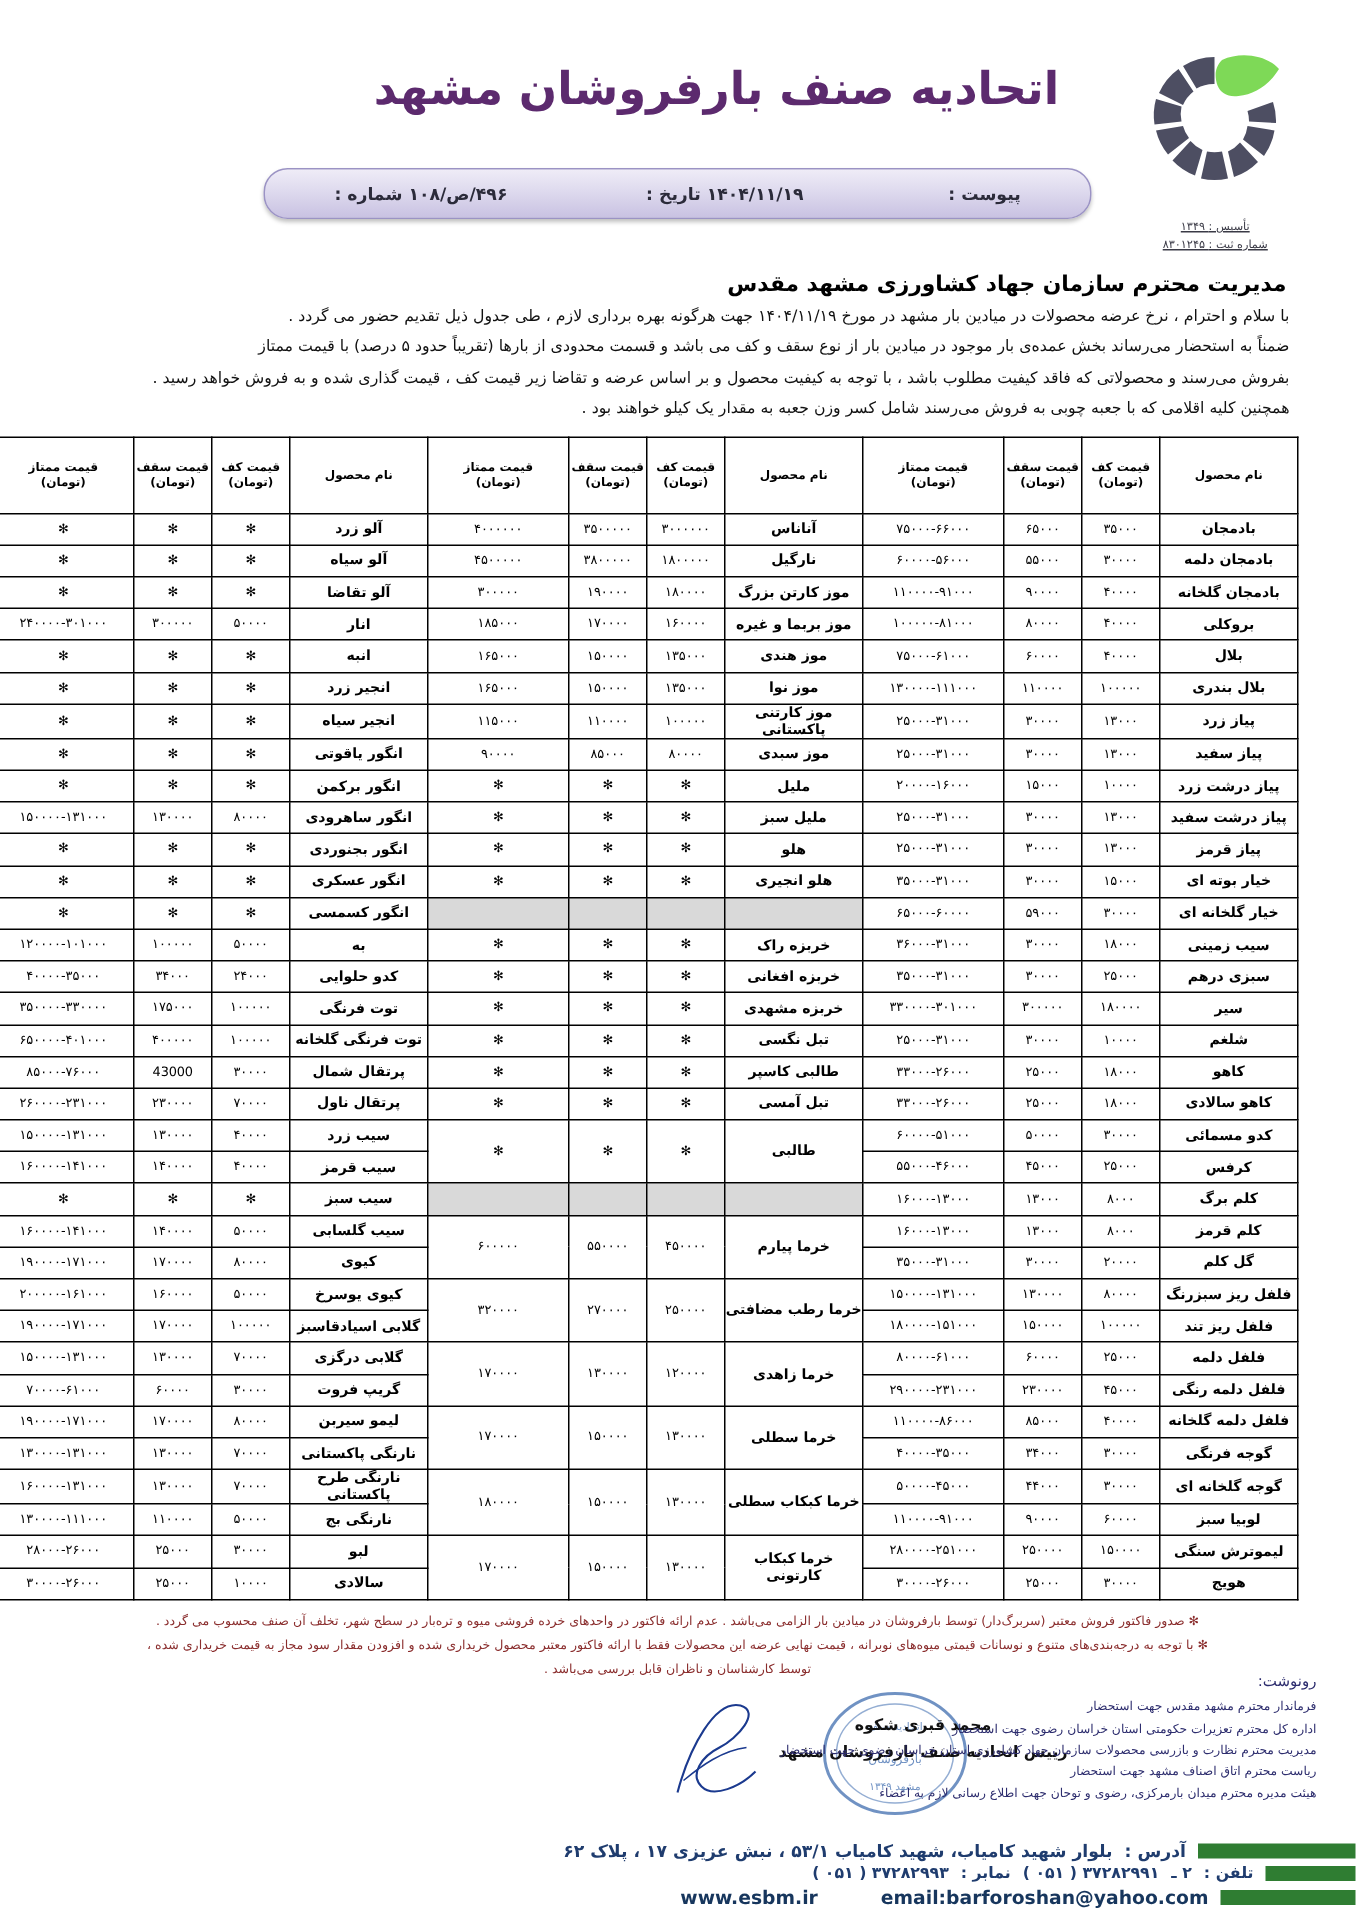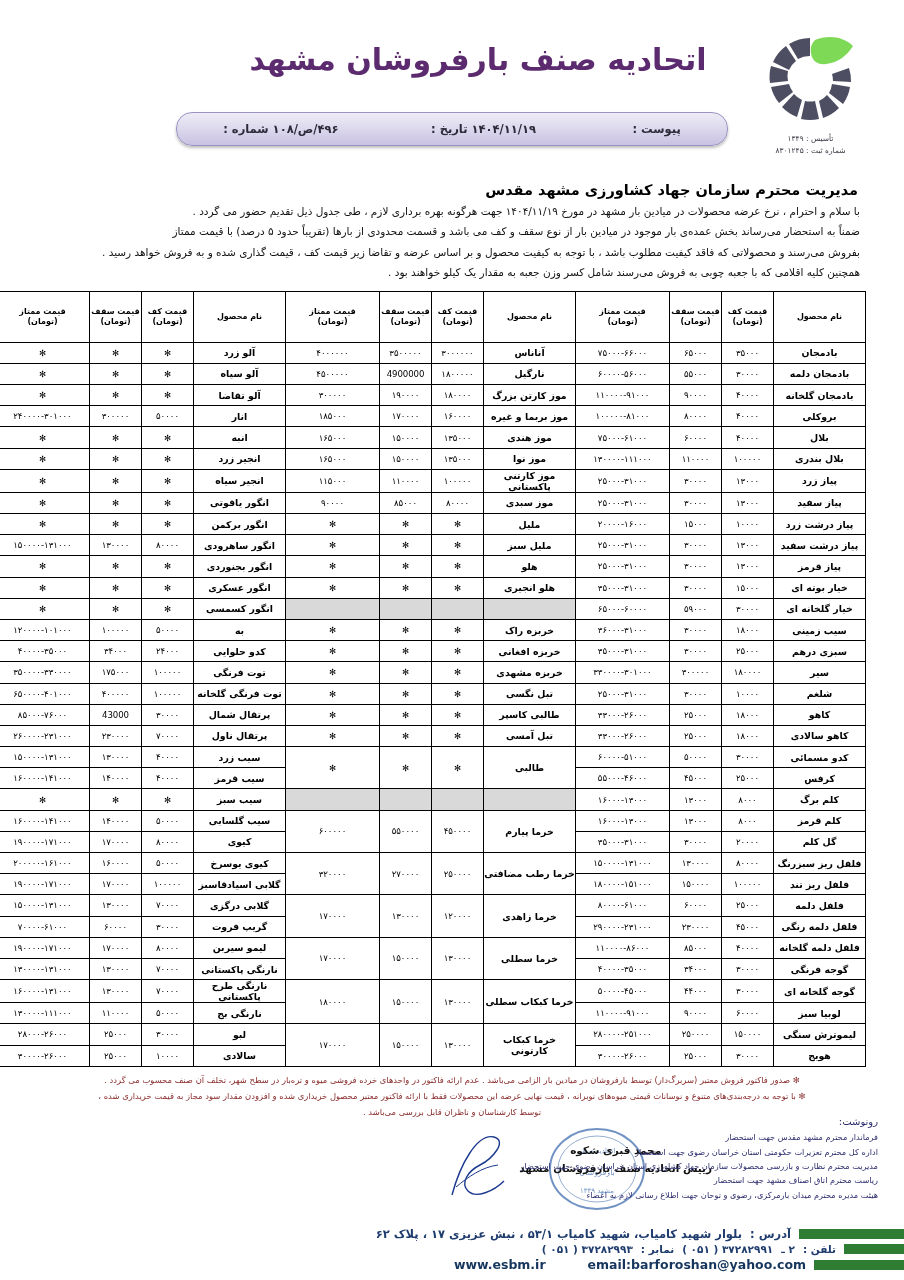--- a/index.html
+++ b/index.html
@@ -13,21 +13,21 @@
   
   .header{position:relative;height:160px;}
   .org-title{
     position:absolute;right:150px;top:26px;width:520px;text-align:center;
     font-size:30px;font-weight:bold;color:#5c2a6e;letter-spacing:0px;
     font-family:"DejaVu Sans","Liberation Sans",sans-serif;
   }
   .logo-wrap{position:absolute;right:10px;top:14px;width:135px;text-align:center;}
   .logo-mark{position:relative;width:96px;height:96px;margin:0 auto;}
   .logo-mark svg{display:block;}
-  .logo-sub{font-size:7.5px;color:#3a3a46;line-height:1.55;margin-top:7px;}
+  .logo-sub{font-size:7.5px;color:#3a3a46;line-height:1.55;margin-top:19px;text-decoration:underline;}
   .logo-sub div{white-space:nowrap;}
 
   .meta-bar{
     position:absolute;right:160px;top:96px;width:550px;height:32px;
     border:1px solid #9b93c4;border-radius:16px;
     background:linear-gradient(to bottom,#efecf7 0%,#dedaee 45%,#c9c2e2 100%);
     box-shadow:0 2px 3px rgba(0,0,0,.25);
     display:flex;align-items:center;justify-content:space-around;
     font-size:11.5px;color:#2b2b3a;font-weight:bold;
   }
@@ -226,21 +226,21 @@
             <td class="num saghf">✻</td>
             <td class="num momtaz">✻</td>
           </tr>
           <tr>
             <td class="name">بادمجان دلمه</td>
             <td class="num kaf">۳۰۰۰۰</td>
             <td class="num saghf">۵۵۰۰۰</td>
             <td class="num momtaz grp-sep">۶۰۰۰۰-۵۶۰۰۰</td>
             <td class="name">نارگیل</td>
             <td class="num kaf">۱۸۰۰۰۰۰</td>
-            <td class="num saghf">4900000</td>
+            <td class="num saghf">۳۸۰۰۰۰۰</td>
             <td class="num momtaz grp-sep">۴۵۰۰۰۰۰</td>
             <td class="name">آلو سیاه</td>
             <td class="num kaf">✻</td>
             <td class="num saghf">✻</td>
             <td class="num momtaz">✻</td>
           </tr>
           <tr>
             <td class="name">بادمجان گلخانه</td>
             <td class="num kaf">۴۰۰۰۰</td>
             <td class="num saghf">۹۰۰۰۰</td>

